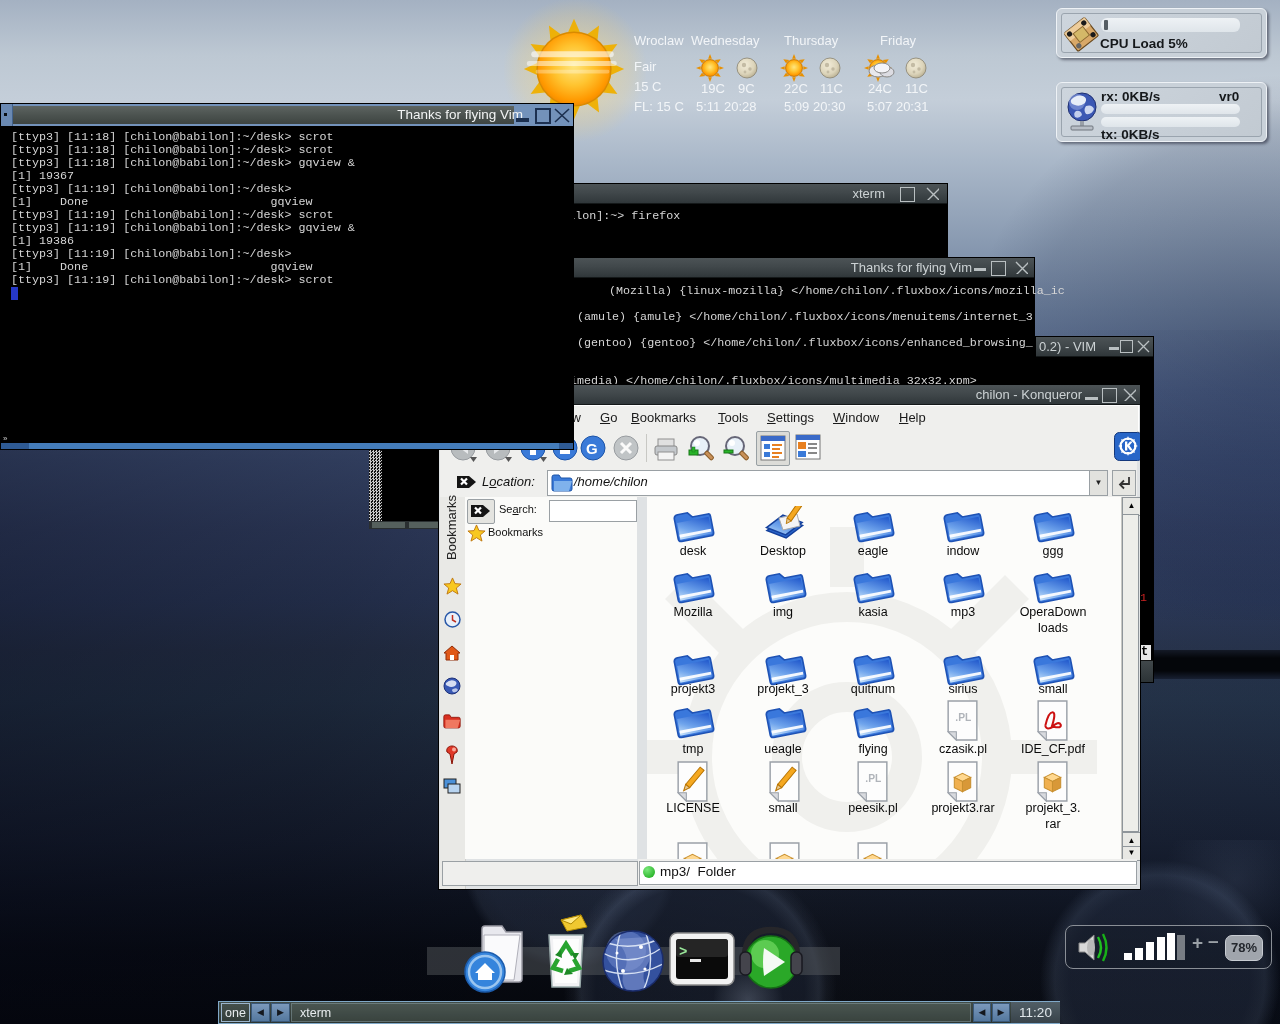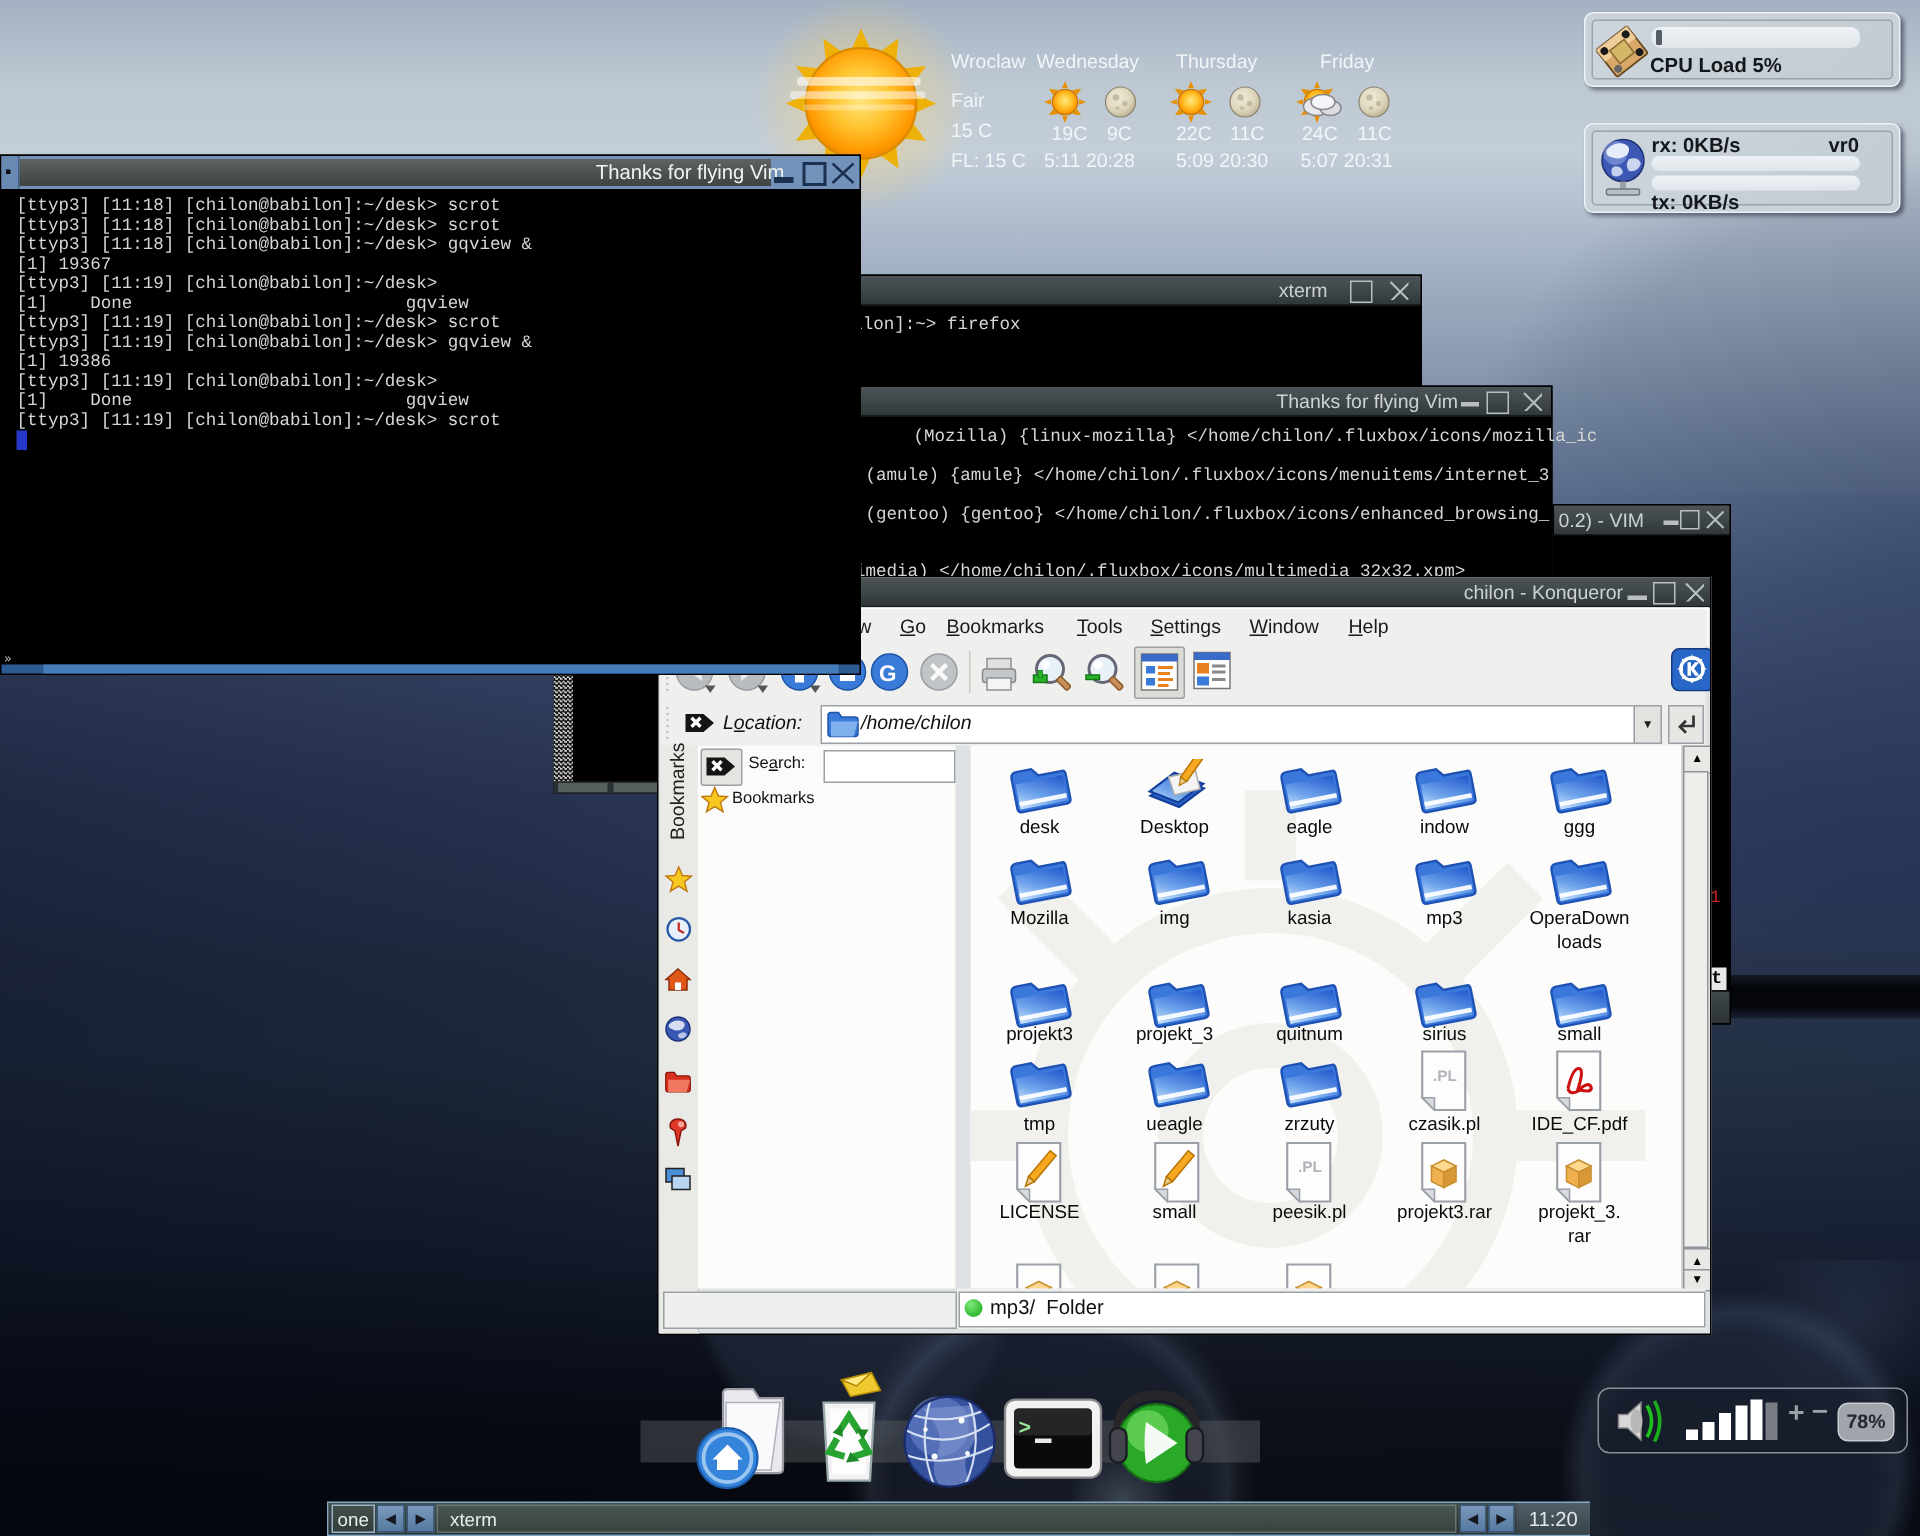--- a/index.html
+++ b/index.html
@@ -662,21 +662,21 @@
         <use href="#fold"></use>
       </svg>
       <div class="abs lbl" style="left:-4px;top:244px;width:100px;">tmp</div>
     <svg class="abs" style="left:116px;top:205px;" width="44" height="38">
         <use href="#fold"></use>
       </svg>
       <div class="abs lbl" style="left:86px;top:244px;width:100px;">ueagle</div>
     <svg class="abs" style="left:204px;top:205px;" width="44" height="38">
         <use href="#fold"></use>
       </svg>
-      <div class="abs lbl" style="left:176px;top:244px;width:100px;">zrzuty</div>
+      <div class="abs lbl" style="left:176px;top:244px;width:100px;">flying</div>
     <svg class="abs" style="left:299px;top:203px;" width="33" height="41">
         <use href="#docpl"></use>
       </svg>
       <div class="abs lbl" style="left:266px;top:244px;width:100px;">czasik.pl</div>
     <svg class="abs" style="left:389px;top:203px;" width="33" height="41">
         <use href="#docpdf"></use>
       </svg>
       <div class="abs lbl" style="left:356px;top:244px;width:100px;">IDE_CF.pdf</div>
 
     <svg class="abs" style="left:29px;top:264px;" width="33" height="41">

